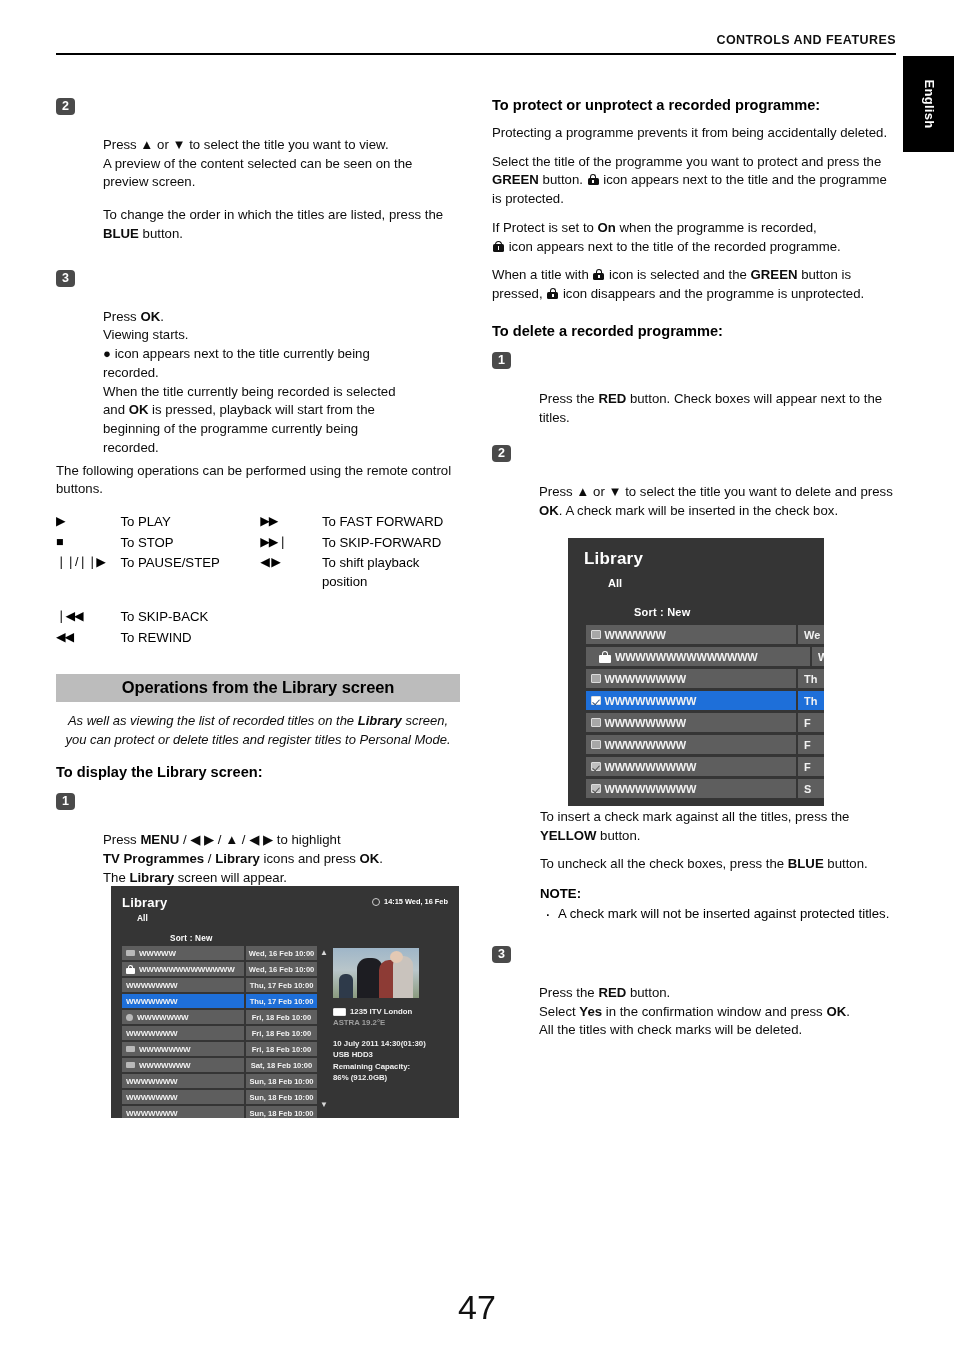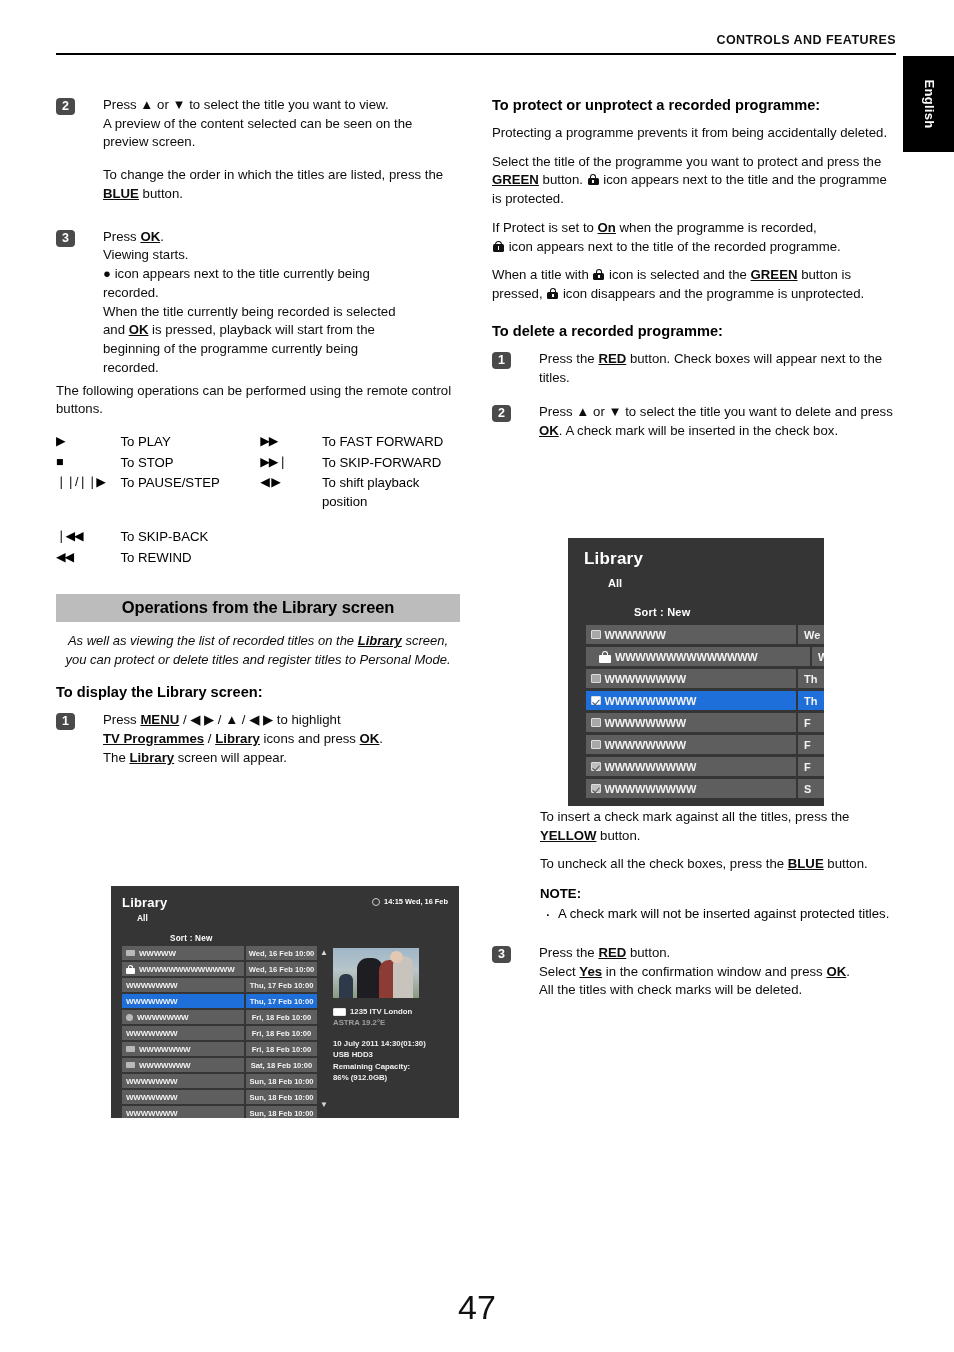--- a/index.html
+++ b/index.html
@@ -71,22 +71,22 @@
     width: 404px;
   }
 
   
   p, .para {
     margin: 0 0 10px 0;
     font-size: 13.2px;
     line-height: 1.42;
     color: #0c0c0c;
   }
-  .tight { margin-bottom: 0; }
-  b, strong { font-weight: 700; text-decoration: underline; }
+  .tight { margin-bottom: 0; margin-top: 40px; }
+  b, strong { font-weight: 700; }
 
   h3.sub {
     font-size: 14.6px;
     font-weight: 700;
     margin: 0 0 9px 0;
     line-height: 1.3;
   }
 
   
   .step {

